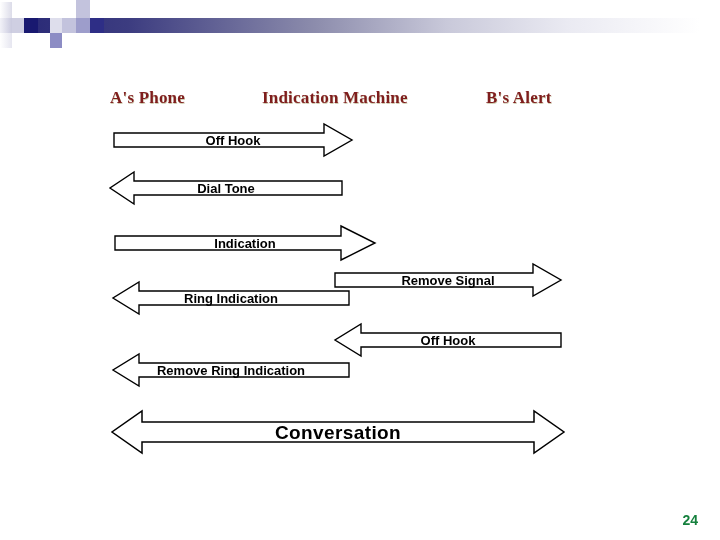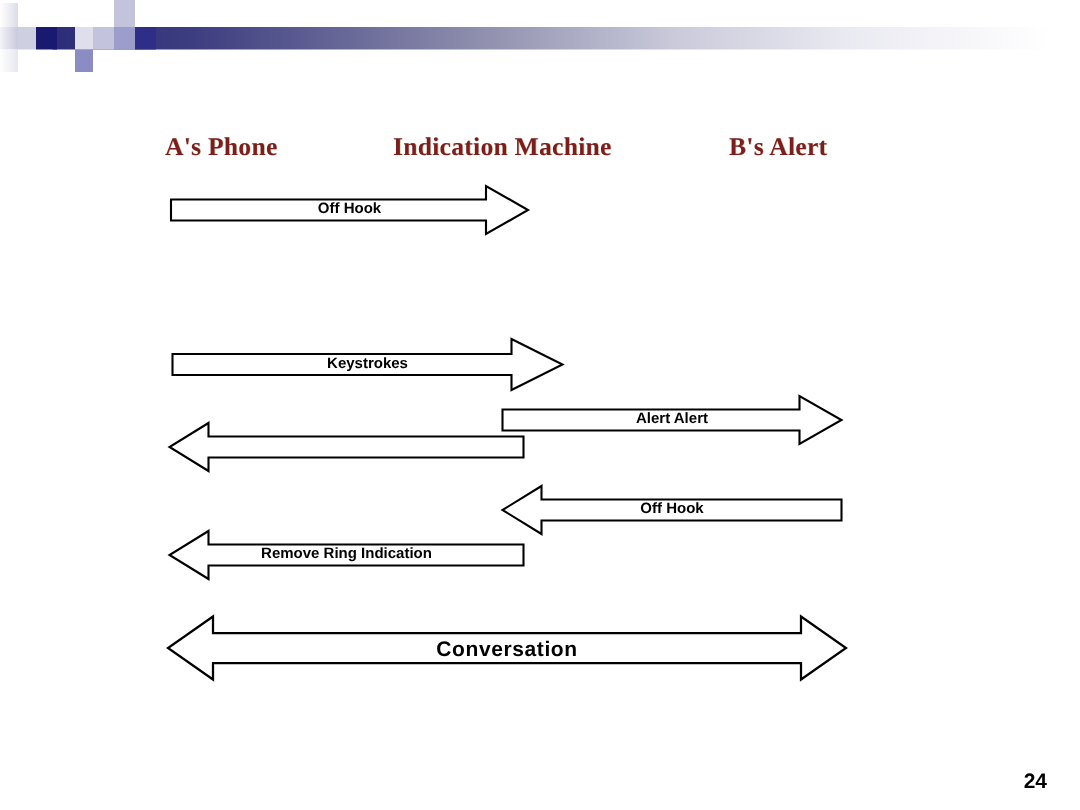--- a/index.html
+++ b/index.html
@@ -54,37 +54,37 @@
   .arrow svg { display: block; overflow: visible; }
   .arrow-label {
     position: absolute;
     top: 50%;
     left: 0;
     width: 100%;
     transform: translateY(-50%);
     text-align: center;
     font-family: "Liberation Sans", sans-serif;
     font-weight: bold;
-    font-size: 10px;
+    font-size: 13px;
     color: #000000;
     white-space: nowrap;
     pointer-events: none;
     line-height: 1;
   }
-  .arrow-label.big { font-size: 14px; letter-spacing: 0.4px; }
+  .arrow-label.big { font-size: 19px; letter-spacing: 0.4px; }
 
   
   .page-num {
     position: absolute;
     right: 22px;
     bottom: 12px;
     font-family: "Liberation Sans", sans-serif;
     font-weight: bold;
     font-size: 14px;
-    color: #000000;
+    color: #15803d;
   }
 </style>
 </head>
 <body>
 
 <div id="slide">
 
   <div>
     <div class="hdr-bar"></div>
 
@@ -117,39 +117,46 @@
   <div class="col-title col-sm">Indication Machine</div>
   <div class="col-title col-b">B's Alert</div>
 
   <div class="arrow" style="left:112px; top:122px; width:242px; height:36px;">
     <svg width="242" height="36" viewBox="0 0 242 36">
       <polygon points="2,11 212,11 212,2 240,18 212,34 212,25 2,25" fill="#ffffff" stroke="#000000" stroke-width="1.4" stroke-linejoin="miter"></polygon>
     </svg>
     <div class="arrow-label">Off Hook</div>
   </div>
 
+  <div class="arrow" style="left:108px; top:170px; width:236px; height:36px;">
+    <svg width="236" height="36" viewBox="0 0 236 36">
+      <polygon points="234,11 26,11 26,2 2,18 26,34 26,25 234,25" fill="#ffffff" stroke="#000000" stroke-width="1.4" stroke-linejoin="miter"></polygon>
+    </svg>
+    <div class="arrow-label">Dial Tone</div>
+  </div>
 
   <div class="arrow" style="left:113px; top:224px; width:264px; height:38px;">
     <svg width="264" height="38" viewBox="0 0 264 38">
       <polygon points="2,12 228,12 228,2 262,19 228,36 228,26 2,26" fill="#ffffff" stroke="#000000" stroke-width="1.4" stroke-linejoin="miter"></polygon>
     </svg>
-    <div class="arrow-label">Keystrokes</div>
+    <div class="arrow-label">Indication</div>
   </div>
 
   <div class="arrow" style="left:333px; top:262px; width:230px; height:36px;">
     <svg width="230" height="36" viewBox="0 0 230 36">
       <polygon points="2,11 200,11 200,2 228,18 200,34 200,25 2,25" fill="#ffffff" stroke="#000000" stroke-width="1.4" stroke-linejoin="miter"></polygon>
     </svg>
-    <div class="arrow-label">Alert Alert</div>
+    <div class="arrow-label">Remove Signal</div>
   </div>
 
   <div class="arrow" style="left:111px; top:280px; width:240px; height:36px;">
     <svg width="240" height="36" viewBox="0 0 240 36">
       <polygon points="238,11 28,11 28,2 2,18 28,34 28,25 238,25" fill="#ffffff" stroke="#000000" stroke-width="1.4" stroke-linejoin="miter"></polygon>
     </svg>
+    <div class="arrow-label">Ring Indication</div>
   </div>
 
   <div class="arrow" style="left:333px; top:322px; width:230px; height:36px;">
     <svg width="230" height="36" viewBox="0 0 230 36">
       <polygon points="228,11 28,11 28,2 2,18 28,34 28,25 228,25" fill="#ffffff" stroke="#000000" stroke-width="1.4" stroke-linejoin="miter"></polygon>
     </svg>
     <div class="arrow-label">Off Hook</div>
   </div>
 
   <div class="arrow" style="left:111px; top:352px; width:240px; height:36px;">

